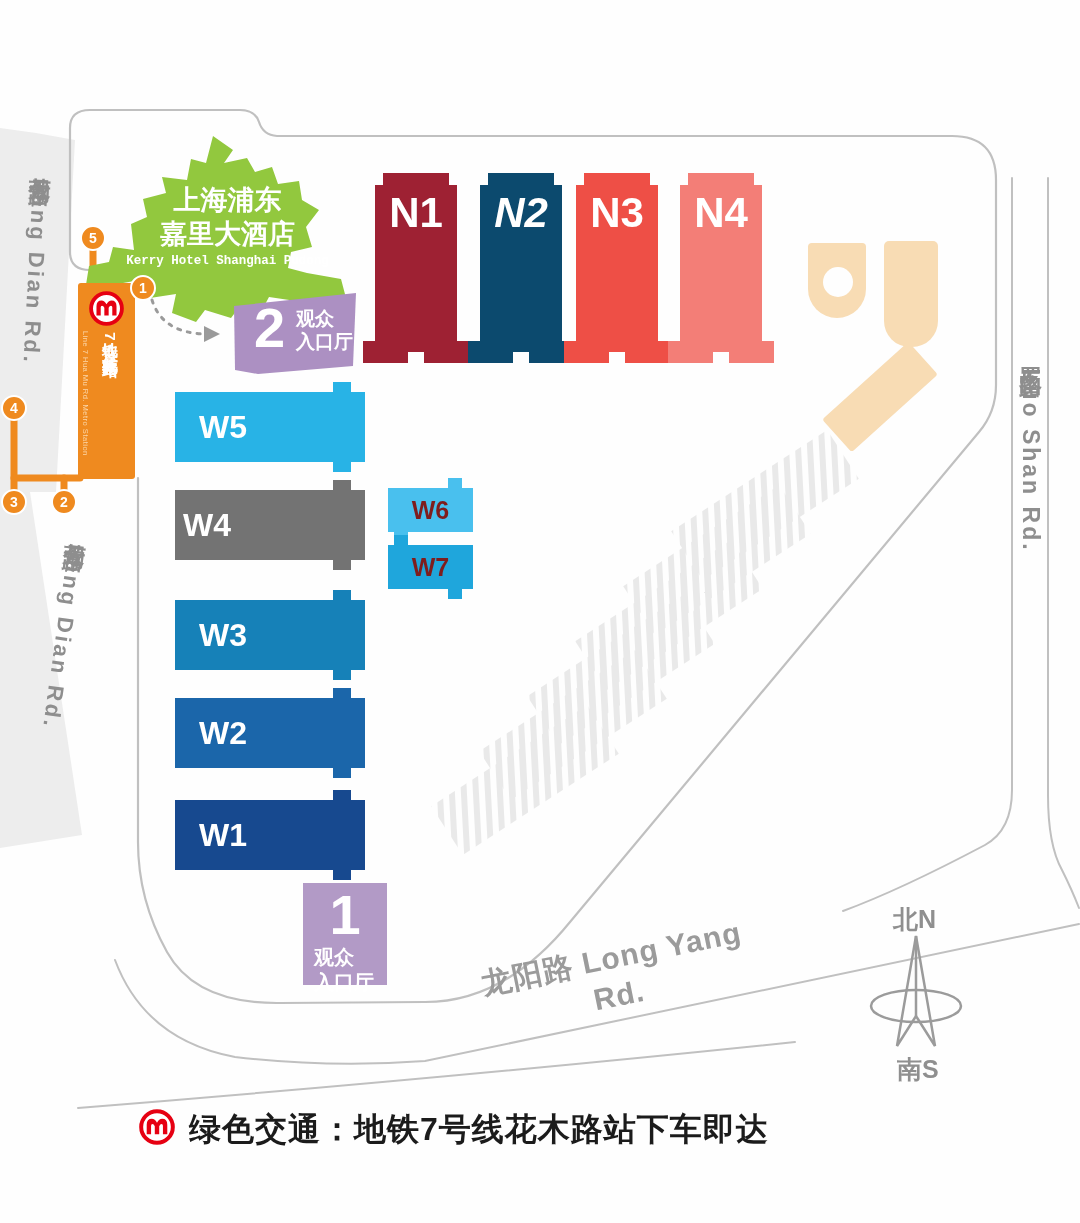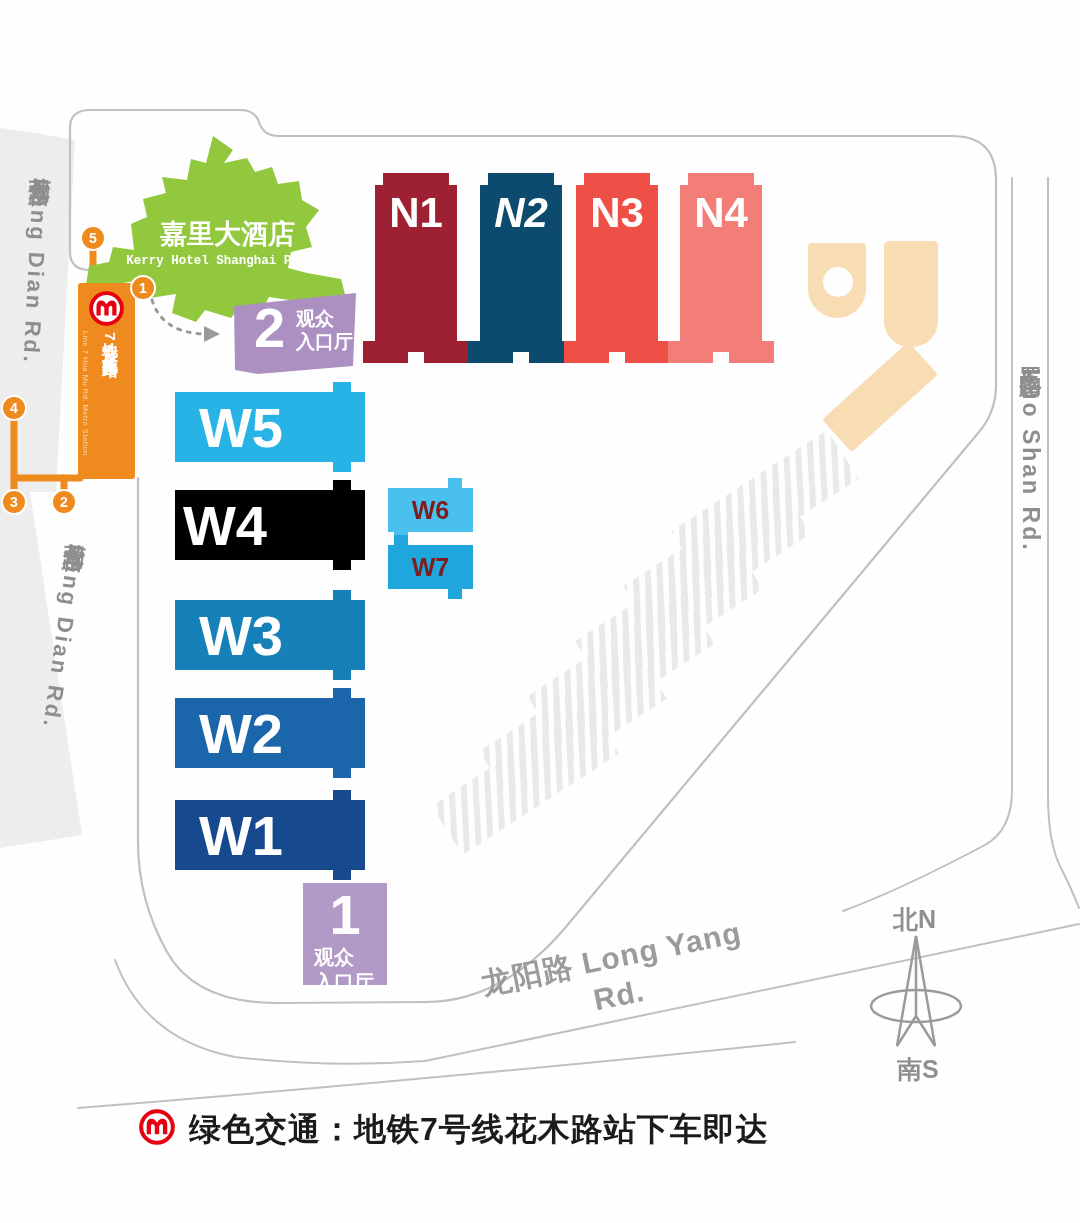--- a/index.html
+++ b/index.html
@@ -8,21 +8,21 @@
   .abs{position:absolute;}
   svg.bg{position:absolute;left:0;top:0;z-index:1;}
   
   .n-hall{position:absolute;top:173px;width:106px;height:192px;z-index:6;
     clip-path:polygon(20px 0px,86px 0px,86px 12px,94px 12px,94px 168px,106px 168px,106px 190px,
       61px 190px,61px 179px,45px 179px,45px 190px,0px 190px,0px 168px,12px 168px,12px 12px,20px 12px);
     color:#fff;font-weight:bold;font-size:42px;text-align:center;padding-top:16px;box-sizing:border-box;}
   .w-hall{position:absolute;left:175px;width:226px;height:90px;z-index:6;
     clip-path:polygon(0px 10px,158px 10px,158px 0px,176px 0px,176px 10px,190px 10px,190px 80px,
       176px 80px,176px 90px,158px 90px,158px 80px,0px 80px);
-    color:#fff;font-weight:bold;font-size:56px;display:flex;align-items:center;padding-left:24px;box-sizing:border-box;}
+    color:#fff;font-weight:bold;font-size:32px;display:flex;align-items:center;padding-left:24px;box-sizing:border-box;}
   .w-small{position:absolute;left:388px;width:85px;height:64px;z-index:6;color:#7f1d1d;font-weight:bold;
     font-size:25px;display:flex;align-items:center;justify-content:center;box-sizing:border-box;}
   .w6clip{clip-path:polygon(0px 10px,60px 10px,60px 0px,74px 0px,74px 10px,85px 10px,85px 54px,
       20px 54px,20px 64px,6px 64px,6px 54px,0px 54px);}
   .w7clip{clip-path:polygon(0px 10px,6px 10px,6px 0px,20px 0px,20px 10px,85px 10px,85px 54px,
       74px 54px,74px 64px,60px 64px,60px 54px,0px 54px);}
   
   .ent2{position:absolute;left:230px;top:288px;width:126px;height:86px;z-index:7;
     clip-path:polygon(4px 18px,126px 5px,123px 78px,28px 86px,5px 82px);color:#fff;}
   .ent2 .num{position:absolute;left:24px;top:12px;font-size:56px;font-weight:bold;line-height:1;}
@@ -124,20 +124,21 @@
   <div class="tan" style="left:808px;top:243px;width:58px;height:75px;border-radius:4px 4px 30px 30px;">
     <div class="abs" style="left:15px;top:24px;width:30px;height:30px;border-radius:50%;background:#fefefe;"></div>
   </div>
   <div class="tan" style="left:884px;top:241px;width:54px;height:106px;border-radius:5px 5px 26px 26px;"></div>
   <div class="tan" style="left:822px;top:375px;width:116px;height:44px;border-radius:3px;transform:rotate(-42deg);"></div>
 
   <div class="hotel">
     <svg width="275" height="205" viewBox="80 130 275 205">
       <polygon points="85,291 89,266 109,262 113,247 134,250 131,224 147,217 143,199 166,193 162,177 187,180 191,159 206,163 213,136 233,150 224,163 247,158 255,172 272,167 278,184 299,181 302,200 319,210 306,227 312,247 291,252 288,268 307,273 341,279 346,298 333,330 301,325 296,301 269,297 262,310 240,306 231,318 205,310 196,322 172,313 176,294 150,298 146,279 123,283 118,300" style="fill: rgb(146, 200, 62);"></polygon>
     </svg>
+    <div class="t" style="top:52px;font-size:27px;">上海浦东</div>
     <div class="t" style="top:86px;font-size:27px;">嘉里大酒店</div>
     <div class="t" style="top:124px;font-size:12.5px;font-family:Liberation Mono, monospace;">Kerry Hotel Shanghai Pudong</div>
   </div>
 
   <div class="station" style="background-color: rgb(239, 138, 31);">
     <svg class="abs" style="left:10px;top:7px;" width="37" height="37" viewBox="0 0 48 48">
       <circle cx="24" cy="24" r="20" fill="#ffffff" stroke="#e60012" stroke-width="5"></circle>
       <path fill="#e60012" d="M11,33 V21 Q11,13.5 17.5,13.5 Q21.5,13.5 24,18.5 Q26.5,13.5 30.5,13.5 Q37,13.5 37,21 V33 H31.5 V22.5 Q31.5,20.3 29.8,20.3 Q28,20.3 26.8,23 V33 H21.2 V23 Q20,20.3 18.2,20.3 Q16.5,20.3 16.5,22.5 V33 Z"></path>
     </svg>
     <div class="zh">地铁7号线花木路站</div>
@@ -164,21 +165,21 @@
       <div>入口厅</div>
     </div>
   </div>
 
   <div class="n-hall" style="left: 363px; background-color: rgb(158, 33, 51);">N1</div>
   <div class="n-hall" style="left: 468px; background-color: #0c4a6e; font-style: italic;">N2</div>
   <div class="n-hall" style="left: 564px; background-color: rgb(238, 79, 70);">N3</div>
   <div class="n-hall" style="left: 668px; background-color: rgb(243, 126, 119);">N4</div>
 
   <div class="w-hall" style="top: 382px; background-color: rgb(40, 179, 230);">W5</div>
-  <div class="w-hall" style="top: 480px; background-color: #000000; padding-left: 8px;">W4</div>
+  <div class="w-hall" style="top: 480px; background-color: #737373; padding-left: 8px;">W4</div>
   <div class="w-hall" style="top: 590px; background-color: rgb(22, 129, 184);">W3</div>
   <div class="w-hall" style="top: 688px; background-color: rgb(27, 102, 170);">W2</div>
   <div class="w-hall" style="top: 790px; background-color: rgb(23, 73, 143);">W1</div>
   <div class="w-small w6clip" style="top: 478px; background-color: rgb(73, 192, 238);">W6</div>
   <div class="w-small w7clip" style="top: 535px; background-color: rgb(31, 166, 220);">W7</div>
 
   <div class="vroad" style="left:20px;top:160px;height:235px;font-size:22px;transform:rotate(3deg);">芳甸路 Fang Dian Rd.</div>
   <div class="vroad" style="left:46px;top:525px;height:250px;font-size:22px;transform:rotate(8deg);">芳甸路 Fang Dian Rd.</div>
   <div class="vroad" style="left:1016px;top:350px;height:295px;font-size:23px;">罗山路 Luo Shan Rd.</div>
   <div class="longyang">龙阳路 Long Yang Rd.</div>

